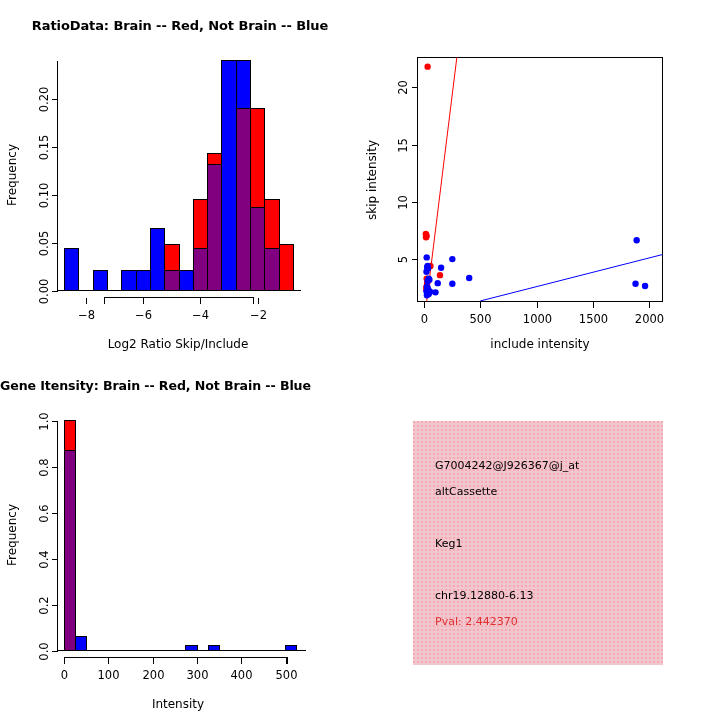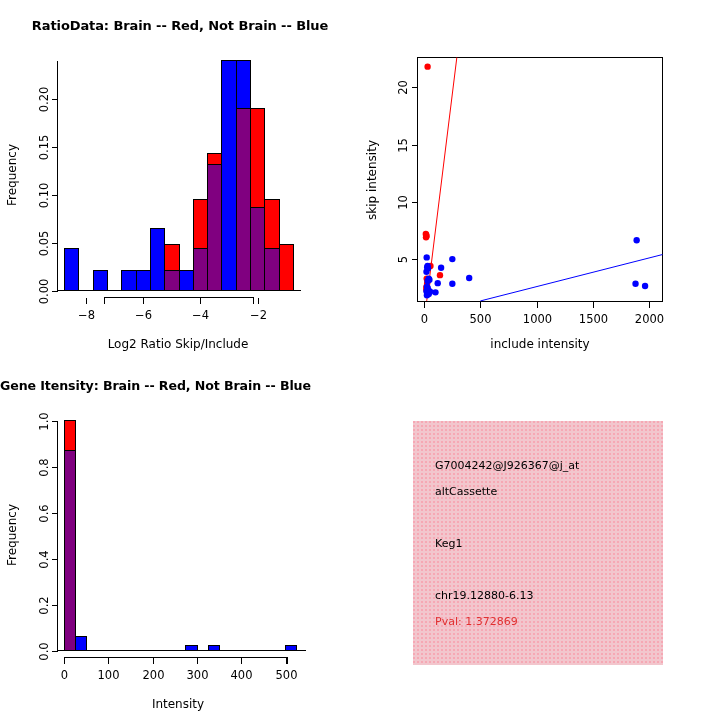--- a/index.html
+++ b/index.html
@@ -256,15 +256,15 @@
     <text class="axis-title" x="16" y="175" text-anchor="middle" transform="rotate(-90,16,175)">Frequency</text>
   </svg>
 </div>
 
 <div class="panel" id="panel-info">
   <div id="info-box">
     <div class="info-line" id="info-line-0">G7004242@J926367@j_at</div>
     <div class="info-line" id="info-line-1">altCassette</div>
     <div class="info-line" id="info-line-2">Keg1</div>
     <div class="info-line" id="info-line-3">chr19.12880-6.13</div>
-    <div class="info-line" id="info-line-4">Pval: 1.372869</div>
+    <div class="info-line" id="info-line-4">Pval: 2.442370</div>
   </div>
 </div>
 
 </body></html>

